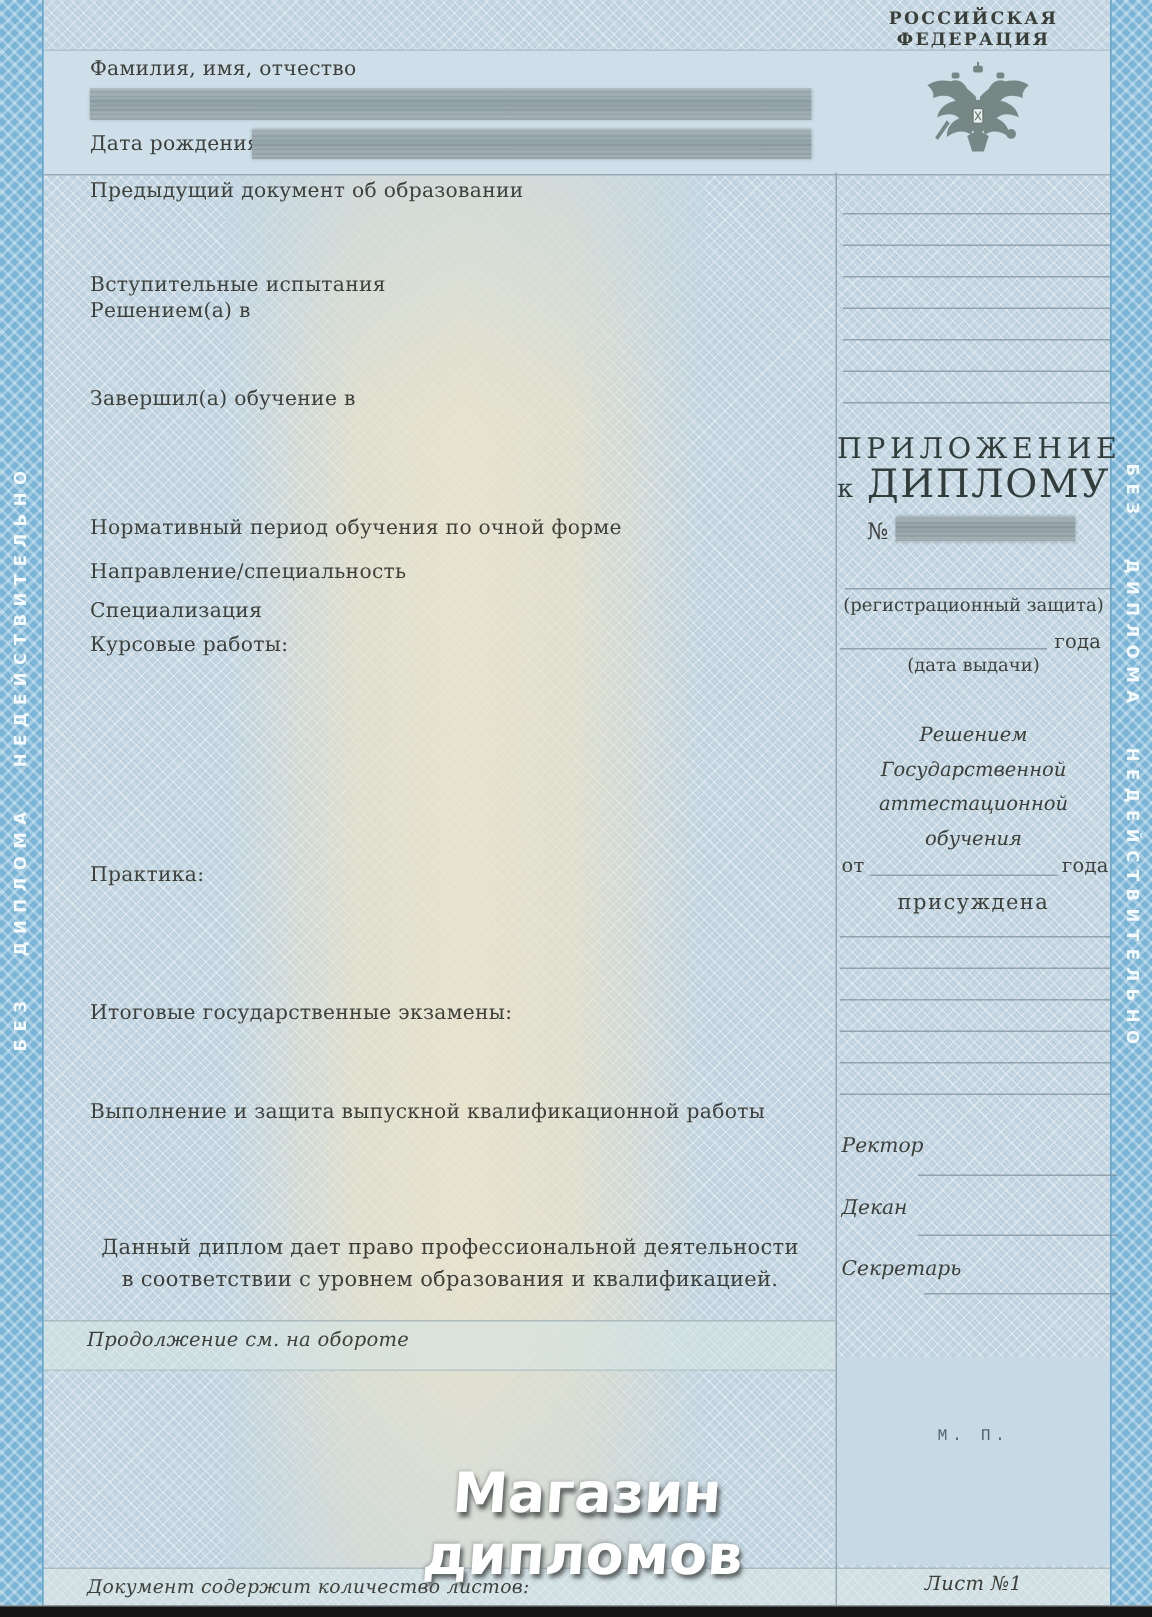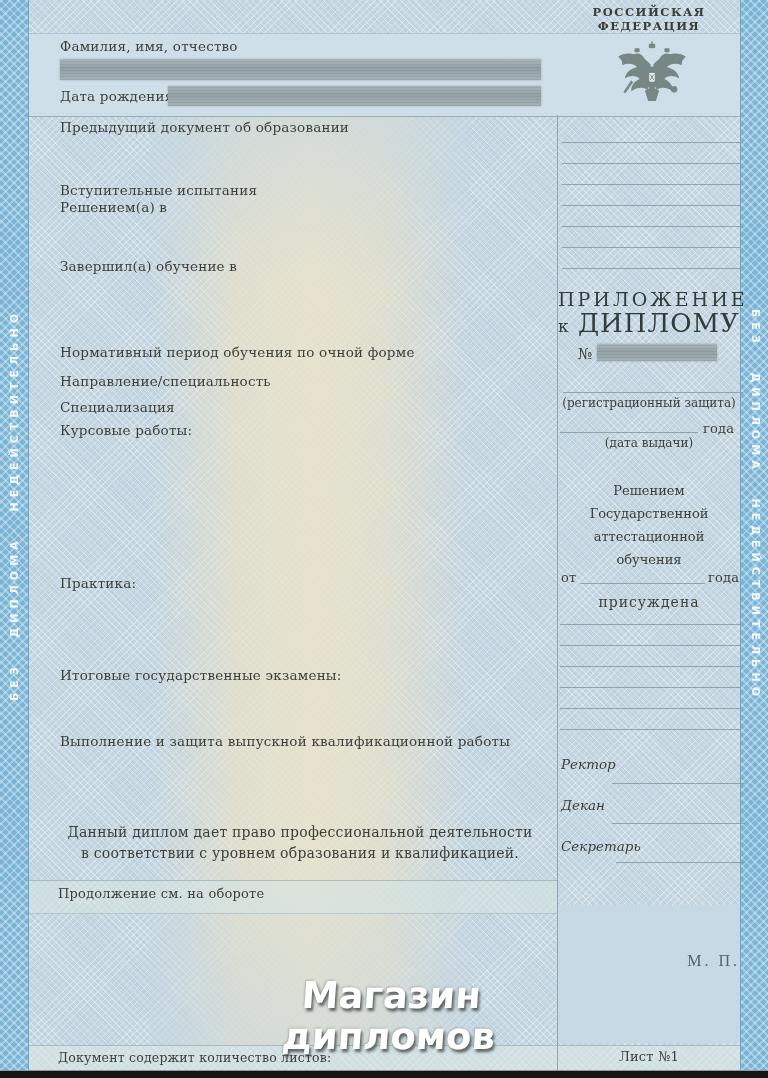--- a/index.html
+++ b/index.html
@@ -43,42 +43,42 @@
     left:150px;top:115px;width:320px;height:930px;pointer-events:none;
     background:linear-gradient(90deg, rgba(233,226,201,0) 0%, rgba(233,226,201,.75) 28%,
                rgba(236,228,202,.85) 50%, rgba(233,226,201,.75) 72%, rgba(233,226,201,0) 100%);
   }
   .creamfade{left:150px;top:115px;width:320px;height:930px;pointer-events:none;
     background:linear-gradient(180deg, rgba(195,214,226,.55) 0%, rgba(195,214,226,0) 18%,
                rgba(195,214,226,0) 78%, rgba(195,214,226,.45) 100%);}
   .vdivider{left:557px;top:115px;width:1px;height:955px;background:#93a7b2;}
   
   .lbl{position:absolute;font-size:13.5px;letter-spacing:.2px;color:#3c3f3a;}
-  .lbl.it{}
+  .lbl.it{font-style:italic;}
   .center-l{left:60px;width:480px;text-align:center;}
   
   .bar{
     position:absolute;
     background:linear-gradient(180deg,#aab7bc 0%,#93a3aa 45%,#a5b2b7 100%);
     background-image:repeating-linear-gradient(0deg, rgba(0,0,0,.07) 0 1px, transparent 1px 3px),
       linear-gradient(180deg,#aab7bc 0%,#93a3aa 45%,#a5b2b7 100%);
     box-shadow:0 0 2px rgba(80,95,100,.4);
   }
   
   .hl{position:absolute;border-top:1px solid #7e929c;opacity:.75;}
   
   .rc{position:absolute;left:558px;width:182px;text-align:center;}
   .country{font-weight:bold;font-size:11.5px;letter-spacing:1.5px;color:#3a3e38;}
   .title1{font-size:19px;letter-spacing:3px;color:#323d3b;}
   .title2{font-size:26px;letter-spacing:1px;color:#323d3b;}
   .title2 .small-k{font-size:17px;letter-spacing:0;}
   .cap{font-size:12px;color:#3c3f3a;}
-  .commission{font-size:13px;color:#3b3e39;}
+  .commission{font-style:italic;font-size:13px;color:#3b3e39;}
   .sig{font-style:italic;font-size:13.5px;}
-  .seal{font-family:Liberation Serif, serif;font-size:16px;letter-spacing:3px;color:#55666f;text-align:right;}
+  .seal{font-family:Liberation Mono, monospace;font-size:11px;letter-spacing:3px;color:#55666f;}
   
   .wm{
     position:absolute;left:240px;top:975px;width:300px;text-align:center;
     font-family:"DejaVu Sans", sans-serif;font-weight:bold;font-size:37px;
     color:#ffffff;line-height:41px;transform:skewX(-4deg);
     text-shadow:2px 3px 3px rgba(70,75,75,.85), -1px -1px 2px rgba(120,125,125,.4);
   }
   .blackstrip{left:0;top:1070px;width:768px;height:8px;background:#151515;border-top:1px solid #8e979c;}
 </style>
 </head>

